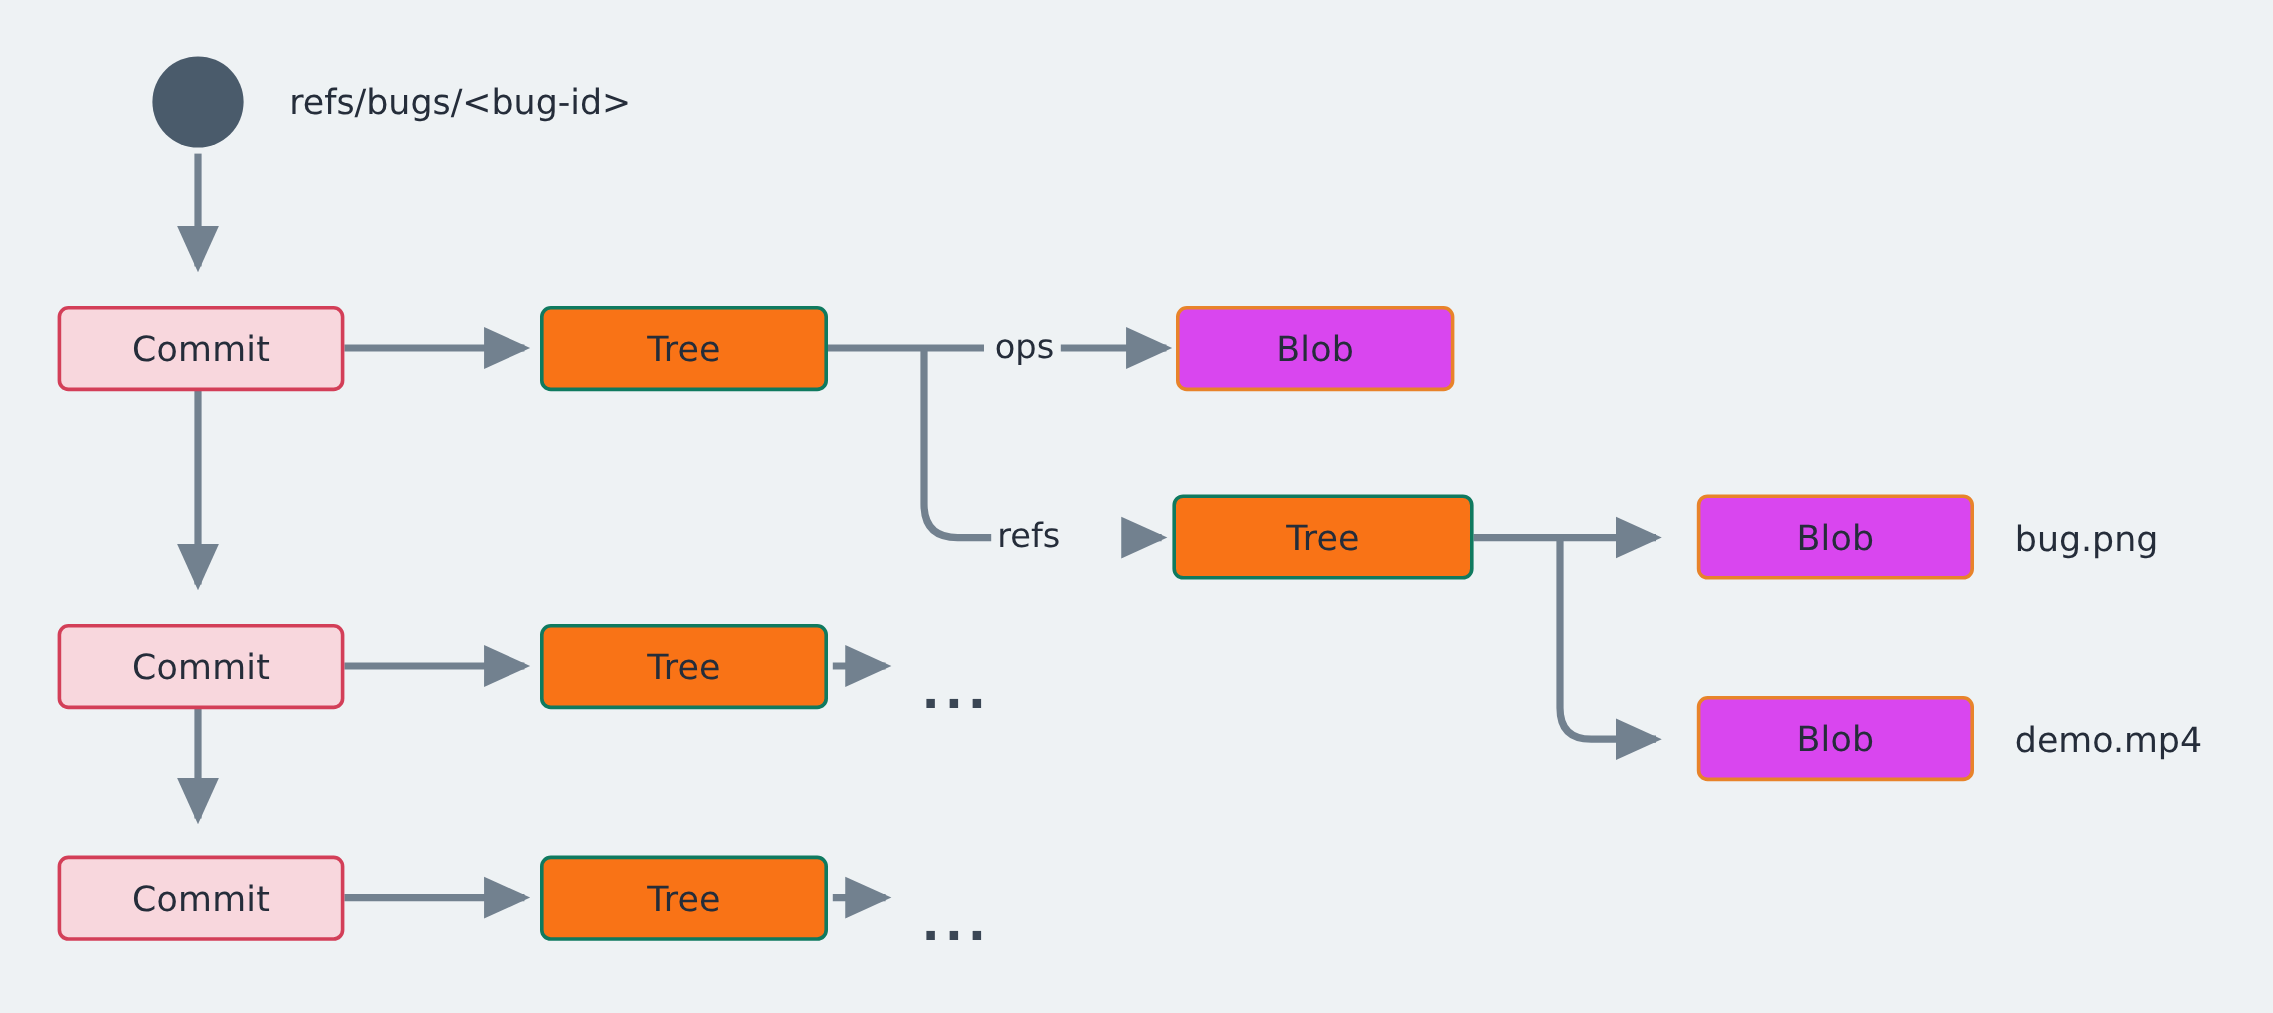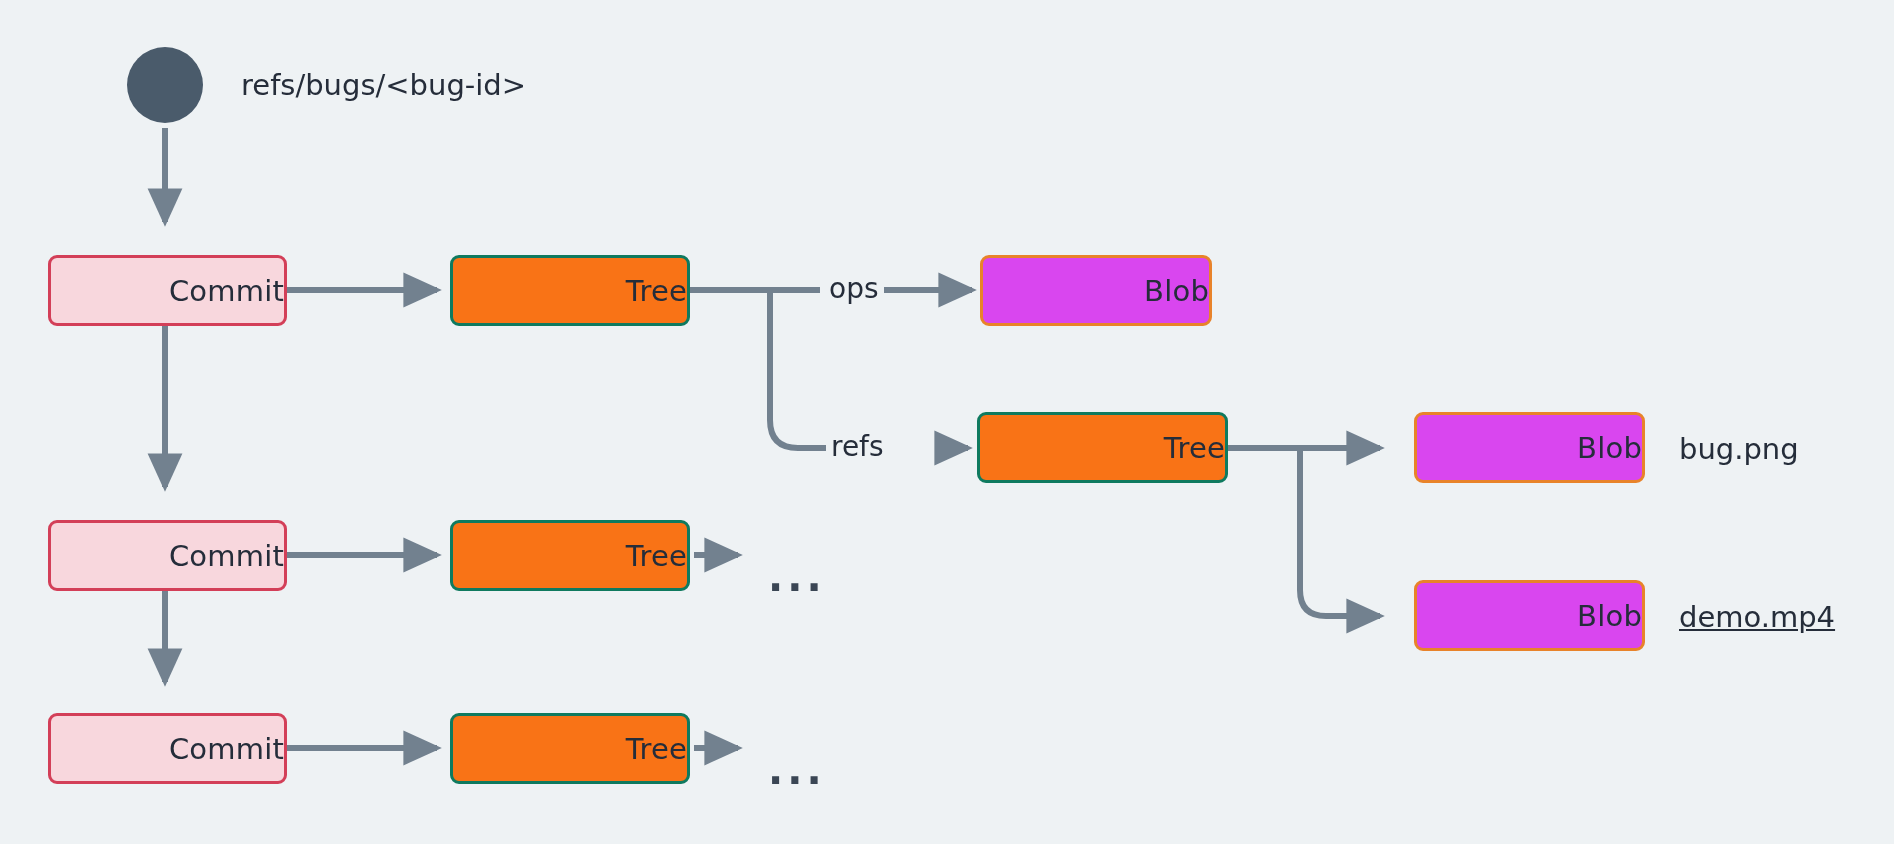--- a/index.html
+++ b/index.html
@@ -25,21 +25,21 @@
     left: 0;
     top: 0;
     width: 1894px;
     height: 844px;
   }
   .node {
     position: absolute;
     box-sizing: border-box;
     display: flex;
     align-items: center;
-    justify-content: flex-end;
+    justify-content: center;
     border-radius: 9px;
     border-width: 3px;
     border-style: solid;
     font-size: 29px;
     letter-spacing: 0.2px;
     color: #252d3a;
     z-index: 3;
   }
   .node.commit {
     background: #f8d7dd;
@@ -163,18 +163,18 @@
   </div>
 
   <div class="node blob" style="left:1414px; top:412px; width:231px; height:71px;">
     <span>Blob</span>
   </div>
   <div class="plain-label" style="left:1679px; top:432px;">bug.png</div>
 
   <div class="node blob" style="left:1414px; top:580px; width:231px; height:71px;">
     <span>Blob</span>
   </div>
-  <div class="plain-label" style="left:1679px; top:600px;text-decoration:underline;">demo.mp4</div>
+  <div class="plain-label" style="left:1679px; top:600px;">demo.mp4</div>
 
   <div class="ellipsis" style="left:768px; top:557px;">...</div>
   <div class="ellipsis" style="left:768px; top:750px;">...</div>
 
 </div>
 
 </body></html>

